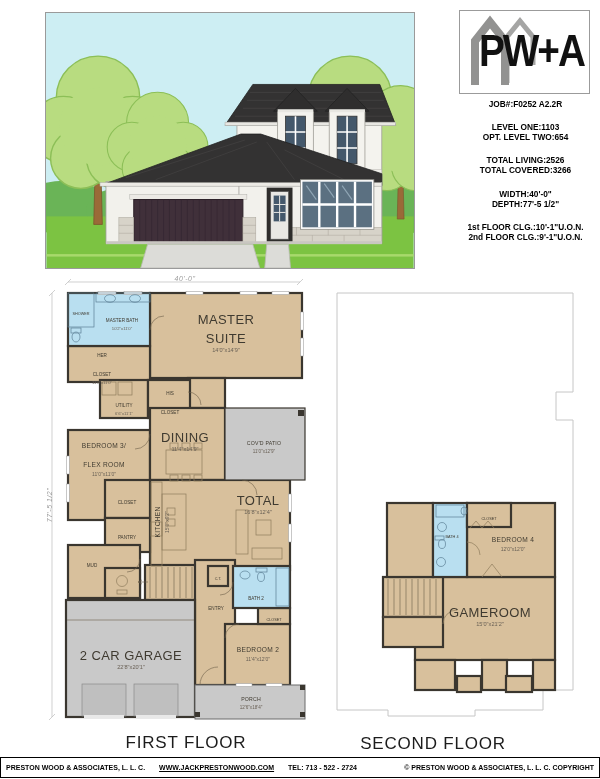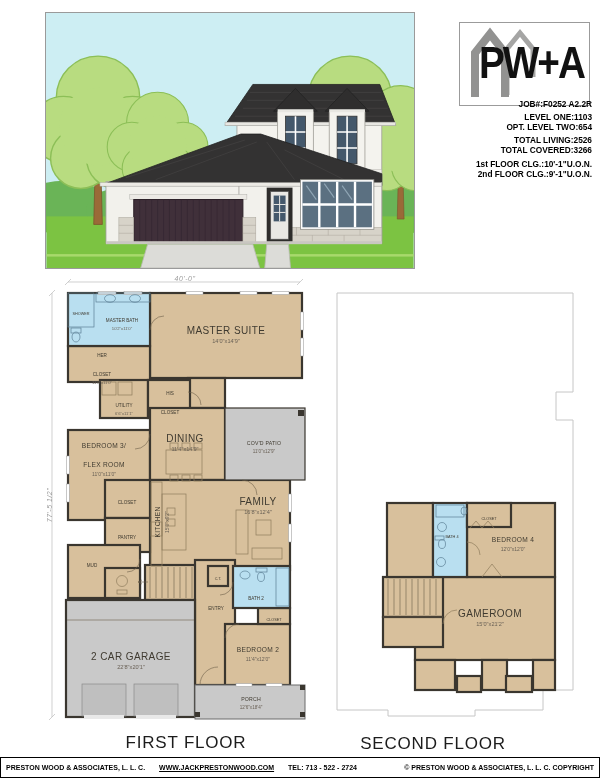--- a/index.html
+++ b/index.html
@@ -4,40 +4,40 @@
 <style>
   *{box-sizing:border-box}
   html,body{margin:0;padding:0;background:#fff}
   .sheet{position:relative;width:600px;height:779px;background:#fff;overflow:hidden;
          font-family:"Liberation Sans",sans-serif;color:#000}
 
   
   .elevation{position:absolute;left:45px;top:12px;width:370px;height:257px;border:1px solid #9a9a9a;background:#cdeef3}
 
   
-  .logo-box{position:absolute;left:459px;top:22px;width:131px;height:84px;border:1.5px solid #9b9b9b;background:#fff}
+  .logo-box{position:absolute;left:459px;top:10px;width:131px;height:84px;border:1.5px solid #9b9b9b;background:#fff}
   .logo-text{position:absolute;right:5px;top:21px;font-size:38px;font-weight:bold;letter-spacing:-2px;color:#111;
              transform:scale(1.02,1.18);transform-origin:right center;line-height:1}
 
   
   .specs{position:absolute;left:459px;top:99px;width:133px;font-size:8.3px;font-weight:bold;line-height:1.22}
-  .spec-row{display:flex;justify-content:flex-end;white-space:nowrap}
-  .spec-group{margin-top:3px}
+  .spec-row{display:flex;justify-content:center;white-space:nowrap}
+  .spec-group{margin-top:13px}
 
   
   .plan{position:absolute}
   .plan-first{left:40px;top:272px;width:278px;height:460px}
   .plan-second{left:330px;top:272px;width:255px;height:460px}
   .plan svg{position:absolute;left:0;top:0}
 
   .room-label{position:absolute;transform:translate(-50%,-50%);text-align:center;white-space:pre-line;
               line-height:1.2;pointer-events:none;color:#3f3a30}
   .room-label .dims{display:block;color:#6a6156}
   .vert{transform:translate(-50%,-50%) rotate(-90deg)}
-  .lg  .rn{font-size:10px;letter-spacing:.4px}  .lg  .dims{font-size:5.6px}
+  .lg  .rn{font-size:13px;letter-spacing:.4px}  .lg  .dims{font-size:5.6px}
   .md  .rn{font-size:6.6px;letter-spacing:.3px}  .md  .dims{font-size:5px}
   .sm  .rn{font-size:5.2px;letter-spacing:.2px}  .sm  .dims{font-size:4.6px}
   .xs  .rn{font-size:4.6px}                      .xs  .dims{font-size:4.2px}
   .xxs .rn{font-size:3.8px}
   .dim-label{position:absolute;transform:translate(-50%,-50%);font-size:7px;font-style:italic;
              color:#9b9b9b;letter-spacing:.5px;white-space:nowrap}
   .dim-label.vert{transform:translate(-50%,-50%) rotate(-90deg)}
 
   .floor-title{position:absolute;transform:translateX(-50%);font-size:17px;letter-spacing:.8px;color:#1c1c1c}
 
@@ -185,20 +185,30 @@
       </div>
     </div>
     <div class="spec-group">
       <div class="spec-row">
         <span>TOTAL LIVING:</span>
         <span>2526</span>
       </div>
       <div class="spec-row">
         <span>TOTAL COVERED:</span>
         <span>3266</span>
+      </div>
+    </div>
+    <div class="spec-group">
+      <div class="spec-row">
+        <span>WIDTH:</span>
+        <span>40'-0"</span>
+      </div>
+      <div class="spec-row">
+        <span>DEPTH:</span>
+        <span>77'-5 1/2"</span>
       </div>
     </div>
     <div class="spec-group">
       <div class="spec-row">
         <span>1st FLOOR CLG.:</span>
         <span>10'-1"U.O.N.</span>
       </div>
       <div class="spec-row">
         <span>2nd FLOOR CLG.:</span>
         <span>9'-1"U.O.N.</span>
@@ -349,21 +359,21 @@
 CLOSET</span><span class="dims">11'8"x11'0"</span></div>
     <div class="room-label xs" style="left:84px;top:132px"><span class="rn">UTILITY</span><span class="dims">6'6"x11'1"</span></div>
     <div class="room-label xs" style="left:130px;top:127px"><span class="rn">HIS
 CLOSET</span></div>
     <div class="room-label md" style="left:64px;top:183px"><span class="rn">BEDROOM 3/
 FLEX ROOM</span><span class="dims">11'0"x11'0"</span></div>
     <div class="room-label xs" style="left:87px;top:227px"><span class="rn">CLOSET</span></div>
     <div class="room-label lg" style="left:145px;top:168px"><span class="rn">DINING</span><span class="dims">11'4"x14'9"</span></div>
     <div class="room-label sm" style="left:224px;top:170px"><span class="rn">COV'D PATIO</span><span class="dims">11'0"x12'9"</span></div>
     <div class="room-label md vert" style="left:118px;top:250px"><span class="rn">KITCHEN</span><span class="dims">15'0"x9'2"</span></div>
-    <div class="room-label lg" style="left:218px;top:231px"><span class="rn">FAMILY</span><span class="dims">16'8"x12'4"</span></div>
+    <div class="room-label lg" style="left:218px;top:231px"><span class="rn">TOTAL</span><span class="dims">16'8"x12'4"</span></div>
     <div class="room-label xs" style="left:87px;top:262px"><span class="rn">PANTRY</span></div>
     <div class="room-label xs" style="left:52px;top:290px"><span class="rn">MUD</span></div>
     <div class="room-label xs" style="left:176px;top:333px"><span class="rn">ENTRY</span></div>
     <div class="room-label xxs" style="left:178px;top:303px"><span class="rn">C.T.</span></div>
     <div class="room-label xs" style="left:216px;top:323px"><span class="rn">BATH 2</span></div>
     <div class="room-label xxs" style="left:234px;top:344px"><span class="rn">CLOSET</span></div>
     <div class="room-label md" style="left:218px;top:378px"><span class="rn">BEDROOM 2</span><span class="dims">11'4"x12'0"</span></div>
     <div class="room-label sm" style="left:211px;top:426px"><span class="rn">PORCH</span><span class="dims">12'6"x18'4"</span></div>
     <div class="room-label lg" style="left:91px;top:386px"><span class="rn">2 CAR GARAGE</span><span class="dims">22'8"x20'1"</span></div>
   </div>

